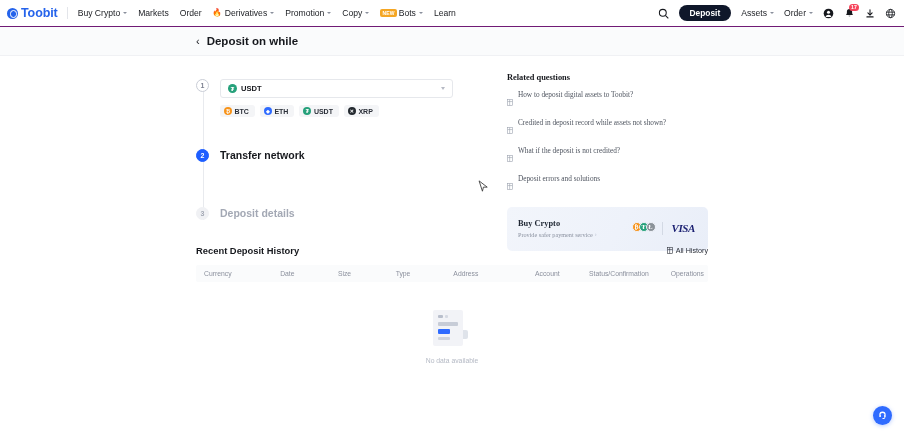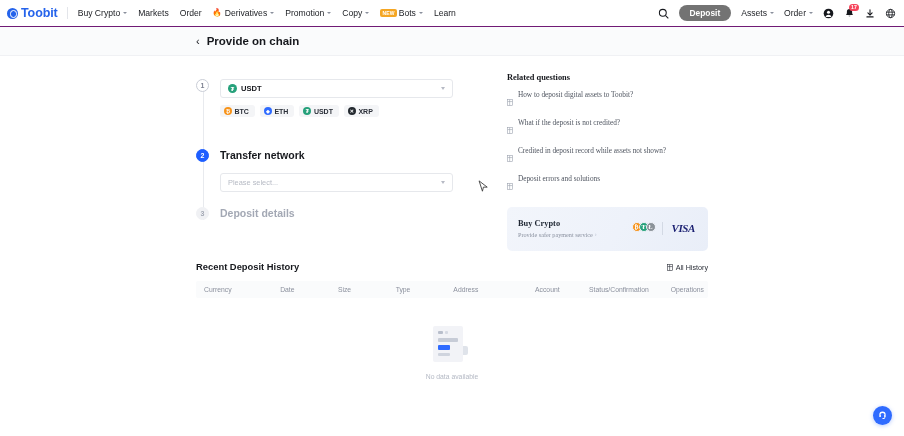--- a/index.html
+++ b/index.html
@@ -60,21 +60,21 @@
     line-height: 1.4;
   }
   .nav-right {
     margin-left: auto; display: flex; align-items: center; gap: 10px;
   }
   .icon-btn {
     display: flex; align-items: center; justify-content: center;
     cursor: pointer; color: #16181d;
   }
   .deposit-btn {
-    background: #737373; color: #fff;
+    background: #0f172a; color: #fff;
     font-size: 8.4px; font-weight: 600;
     border-radius: 9px; padding: 3.5px 11px;
     cursor: pointer; line-height: 1;
   }
   .bell-wrap { position: relative; }
   .bell-badge {
     position: absolute; top: -4px; left: 5px;
     background: #f6465d; color: #fff;
     font-size: 5.2px; font-weight: 700;
     border-radius: 5px; padding: 0.5px 2px; line-height: 1.3;
@@ -190,21 +190,21 @@
   .visa {
     font-size: 11px; font-weight: 700; font-style: italic;
     color: #1a1f71; letter-spacing: -.4px;
   }
 
   
   .history {
     position: absolute; left: 196px; right: 196px; top: 245px;
   }
   .hist-head {
-    display: flex; align-items: flex-end; margin-bottom: 9px; margin-top: 16px;
+    display: flex; align-items: center; margin-bottom: 9px;
   }
   .hist-title { font-size: 9.4px; font-weight: 700; color: #16181d; }
   .all-history {
     margin-left: auto; display: flex; align-items: center; gap: 3px;
     font-size: 7.2px; color: #2b2f38; cursor: pointer;
   }
   .table-head {
     display: flex; background: #fafbfc; height: 17px; align-items: center;
     border-radius: 2px;
   }
@@ -349,21 +349,21 @@
         <circle cx="8" cy="8" r="6"></circle>
           <ellipse cx="8" cy="8" rx="2.6" ry="6"></ellipse>
         <path d="M2.2 6h11.6M2.2 10h11.6"></path>
       </svg>
     </span>
   </div>
 </div>
 
 <div class="page-header">
   <span class="back-chevron">‹</span>
-  <span class="page-title">Provide on chain</span>
+  <span class="page-title">Deposit on while</span>
 </div>
 
 <div class="main">
 
   <div class="left-col">
 
     <div class="step-row" style="min-height:62px;">
       <div class="step-rail" style="height:62px;"></div>
       <span class="step-badge outline">1</span>
 
@@ -393,26 +393,20 @@
           <span class="chip-label">XRP</span>
         </div>
       </div>
     </div>
 
     <div class="step-row" style="min-height:58px; margin-top:8px;">
       <div class="step-rail" style="height:58px;"></div>
       <span class="step-badge active">2</span>
       <div class="step-label big">Transfer network</div>
 
-      <div class="field-wrap" style="margin-top:11px;">
-        <div class="select-box">
-          <span class="sel-placeholder">Please select...</span>
-          <i class="sel-caret"></i>
-        </div>
-      </div>
     </div>
 
     <div class="step-row" style="min-height:18px;">
       <span class="step-badge muted">3</span>
       <div class="step-label big muted">Deposit details</div>
     </div>
   </div>
 
   <div class="right-col">
     <div class="rq-title">Related questions</div>
@@ -426,30 +420,30 @@
       </span>
       <span class="rq-text">How to deposit digital assets to Toobit?</span>
     </div>
     <div class="rq-item">
       <span class="rq-icon">
         <svg width="6" height="7" viewBox="0 0 10 12" fill="none" stroke="#9aa0ad" stroke-width="1">
           <rect x="1" y="1" width="8" height="10"></rect>
             <path d="M1 4.4h8M4.4 1v10"></path>
         </svg>
       </span>
-      <span class="rq-text">What if the deposit is not credited?</span>
+      <span class="rq-text">Credited in deposit record while assets not shown?</span>
     </div>
     <div class="rq-item">
       <span class="rq-icon">
         <svg width="6" height="7" viewBox="0 0 10 12" fill="none" stroke="#9aa0ad" stroke-width="1">
           <rect x="1" y="1" width="8" height="10"></rect>
             <path d="M1 4.4h8M4.4 1v10"></path>
         </svg>
       </span>
-      <span class="rq-text">Credited in deposit record while assets not shown?</span>
+      <span class="rq-text">What if the deposit is not credited?</span>
     </div>
     <div class="rq-item">
       <span class="rq-icon">
         <svg width="6" height="7" viewBox="0 0 10 12" fill="none" stroke="#9aa0ad" stroke-width="1">
           <rect x="1" y="1" width="8" height="10"></rect>
             <path d="M1 4.4h8M4.4 1v10"></path>
         </svg>
       </span>
       <span class="rq-text">Deposit errors and solutions</span>
     </div>

